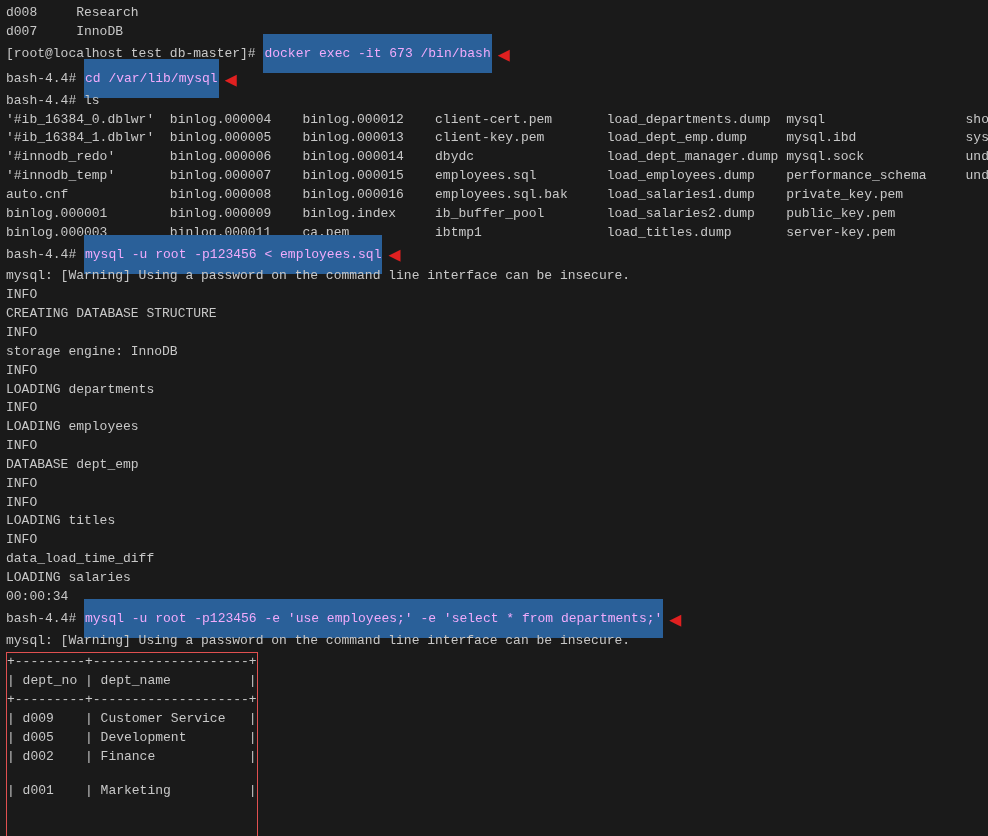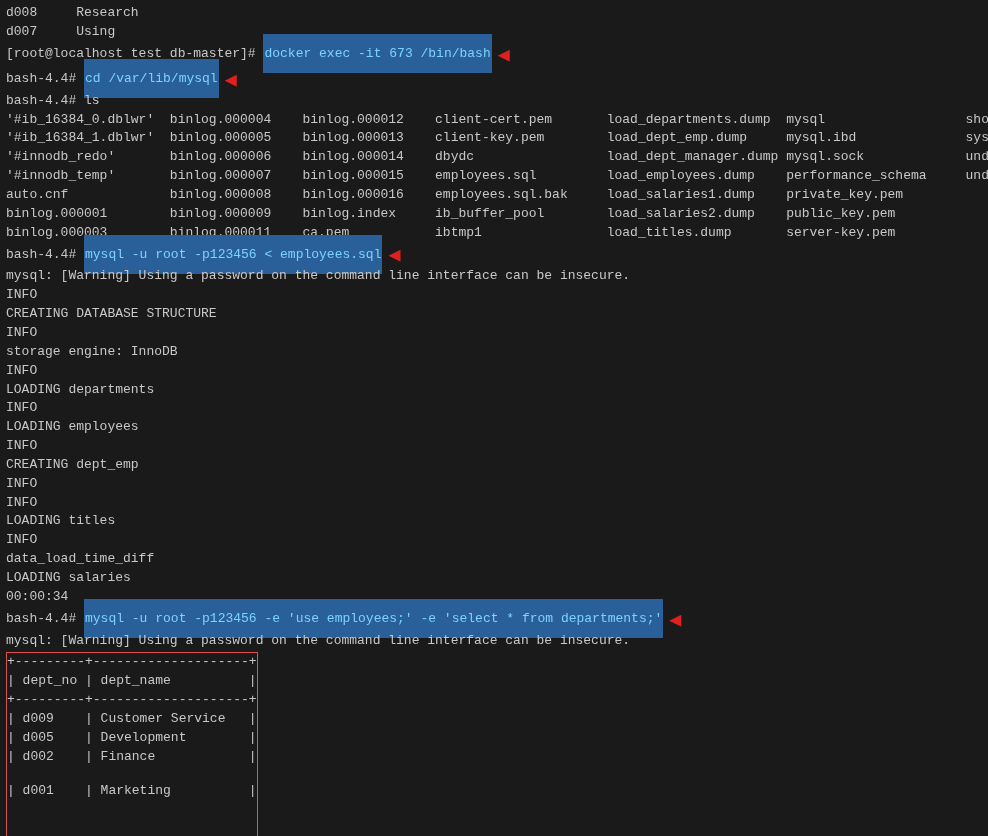--- a/index.html
+++ b/index.html
@@ -19,21 +19,21 @@
       min-height: 836px;
       position: relative;
     }
     .line {
       white-space: pre;
       line-height: 1.45;
       display: block;
     }
     .cmd-highlight {
       background: #2a6099;
-      color: #7dd3fc;
+      color: #f0abfc;
       padding: 12px 1px;
     }
     .table-line {
       white-space: pre;
       line-height: 1.45;
       color: #c8c8c8;
     }
     .arrow-img {
       display: inline-block;
       color: #e02020;
@@ -47,21 +47,21 @@
       align-items: center;
     }
   </style>
 </head>
 <body>
 
 <div class="terminal">
 
   
   <span class="line">d008     Research</span>
-  <span class="line">d007     Using</span>
+  <span class="line">d007     InnoDB</span>
 
   
   <div class="row-flex">
     <span class="line"><span>[root@localhost test db-master]# </span><span class="cmd-highlight">docker exec -it 673 /bin/bash</span></span>
     <span class="arrow-img">◀</span>
   </div>
 
   
   <div class="row-flex">
     <span class="line"><span>bash-4.4# </span><span class="cmd-highlight">cd /var/lib/mysql</span></span>
@@ -87,21 +87,21 @@
   <span class="line">mysql: [Warning] Using a password on the command line interface can be insecure.</span>
   <span class="line">INFO</span>
   <span class="line">CREATING DATABASE STRUCTURE</span>
   <span class="line">INFO</span>
   <span class="line">storage engine: InnoDB</span>
   <span class="line">INFO</span>
   <span class="line">LOADING departments</span>
   <span class="line">INFO</span>
   <span class="line">LOADING employees</span>
   <span class="line">INFO</span>
-  <span class="line">CREATING dept_emp</span>
+  <span class="line">DATABASE dept_emp</span>
   <span class="line">INFO</span>
   <span class="line">INFO</span>
   <span class="line">LOADING titles</span>
   <span class="line">INFO</span>
   <span class="line">data_load_time_diff</span>
   <span class="line">LOADING salaries</span>
   <span class="line">00:00:34</span>
 
   
   <div class="row-flex">

